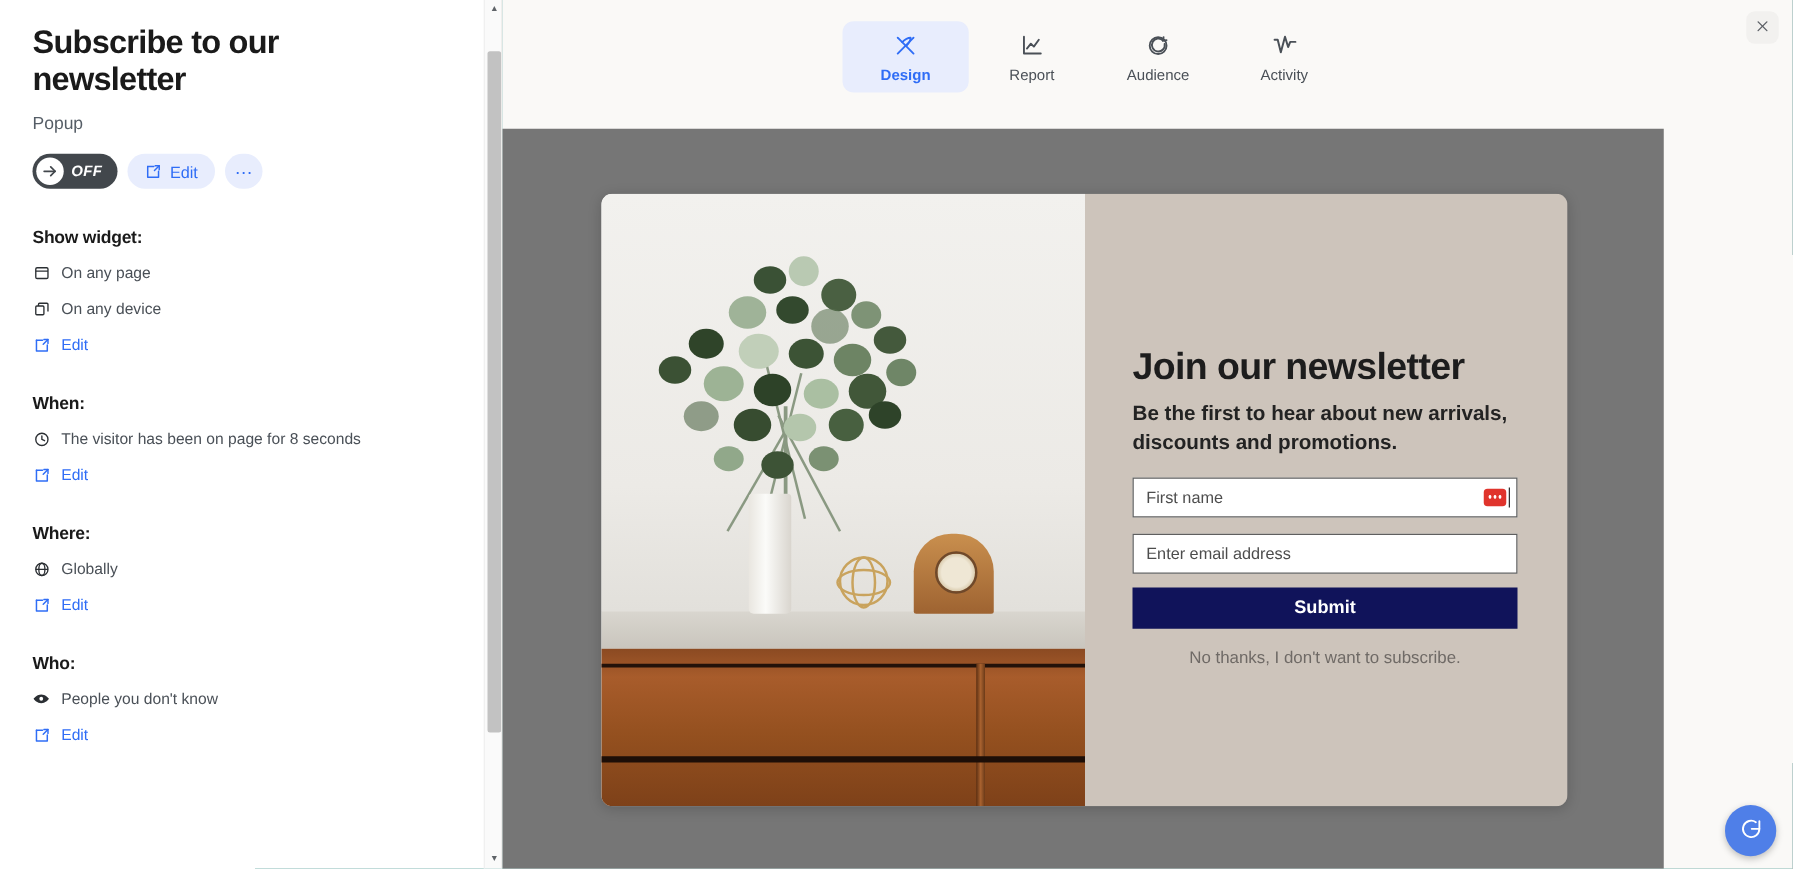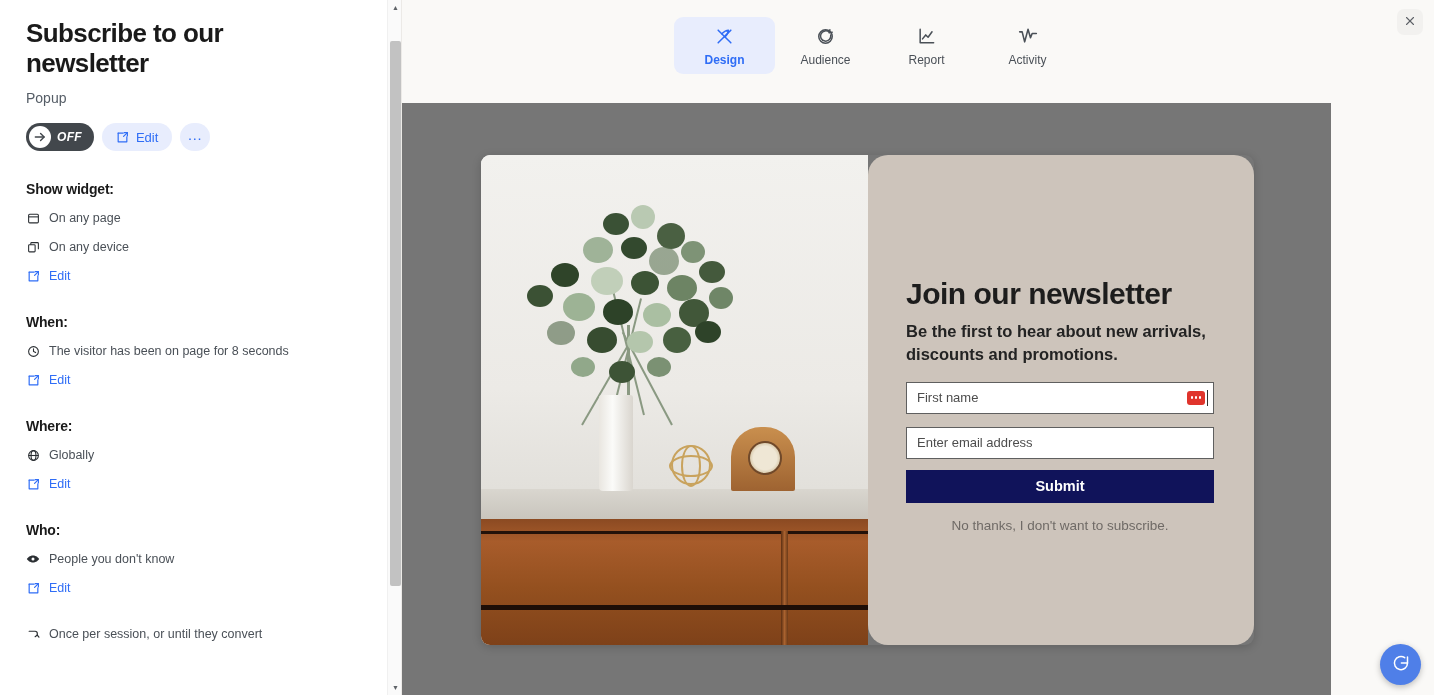--- a/index.html
+++ b/index.html
@@ -259,21 +259,20 @@
     height: 490px;
     flex: 0 0 387px;
     position: relative;
     overflow: hidden;
     background: #efefed;
   }
   .popup-right {
     flex: 1;
     background: #cdc4bb;
     padding: 42px 40px 0 38px;
-    border-radius: 20px;
   }
 
   .pop-h1 {
     font-size: 30px;
     font-weight: bold;
     color: #1d1d1d;
     letter-spacing: -0.5px;
     line-height: 34px;
     margin: 80px 0 0 0;
   }
@@ -560,29 +559,20 @@
                 <path d="M4 4v16h16v-9"></path>
                 <path d="M14 10l7-7"></path>
                 <path d="M15 3h6v6"></path>
             </svg>
           </span>
           <span class="txt">Edit</span>
         </div>
       </div>
 
       <div class="section">
-        <div class="sec-row">
-          <span class="ico">
-            <svg width="13" height="13" viewBox="0 0 24 24" fill="none" stroke="currentColor" stroke-width="2.2" stroke-linecap="round" stroke-linejoin="round">
-              <path d="M4 6h11a4 4 0 0 1 4 4v3"></path>
-                <polyline points="15 16 19 13 22 17"></polyline>
-            </svg>
-          </span>
-          <span class="txt">Once per session, or until they convert</span>
-        </div>
       </div>
 
     </div>
 
     <div class="scrollbar">
       <div class="sb-arrow up">▲</div>
       <div class="sb-thumb"></div>
       <div class="sb-arrow down">▼</div>
     </div>
     <div class="sidebar-divider"></div>
@@ -596,36 +586,36 @@
           <svg width="19" height="19" viewBox="0 0 24 24" fill="none" stroke="currentColor" stroke-width="1.9" stroke-linecap="round" stroke-linejoin="round">
             <path d="M4 4l16 16"></path>
               <path d="M20 4L4 20"></path>
             <path d="M8.5 8.5c3-3 7-4.5 8.5-4.5 0 1.5-1.5 5.5-4.5 8.5"></path>
           </svg>
         </span>
         <span class="tab-label">Design</span>
       </div>
       <div class="tab">
         <span class="tab-ico">
+          <svg width="19" height="19" viewBox="0 0 24 24" fill="none" stroke="currentColor" stroke-width="1.9" stroke-linecap="round" stroke-linejoin="round">
+            <polyline points="4 3 4 20 21 20"></polyline>
+            <polyline points="7 15 11 10 14 13 19 6"></polyline>
+          </svg>
+        </span>
+        <span class="tab-label">Report</span>
+      </div>
+      <div class="tab">
+        <span class="tab-ico">
           <svg width="19" height="19" viewBox="0 0 24 24" fill="none" stroke="currentColor" stroke-width="1.9" stroke-linecap="round">
             <circle cx="12" cy="12" r="8.5"></circle>
             <path d="M17 7a6.5 6.5 0 1 0 1.6 3.2"></path>
             <path d="M17.5 3.5L17 7l3.5-.5"></path>
           </svg>
         </span>
         <span class="tab-label">Audience</span>
-      </div>
-      <div class="tab">
-        <span class="tab-ico">
-          <svg width="19" height="19" viewBox="0 0 24 24" fill="none" stroke="currentColor" stroke-width="1.9" stroke-linecap="round" stroke-linejoin="round">
-            <polyline points="4 3 4 20 21 20"></polyline>
-            <polyline points="7 15 11 10 14 13 19 6"></polyline>
-          </svg>
-        </span>
-        <span class="tab-label">Report</span>
       </div>
       <div class="tab">
         <span class="tab-ico">
           <svg width="20" height="20" viewBox="0 0 24 24" fill="none" stroke="currentColor" stroke-width="1.9" stroke-linecap="round" stroke-linejoin="round">
             <polyline points="2 7 5 7 8 19 12 4 15 14 17 9 22 9"></polyline>
           </svg>
         </span>
         <span class="tab-label">Activity</span>
       </div>
     </nav>

